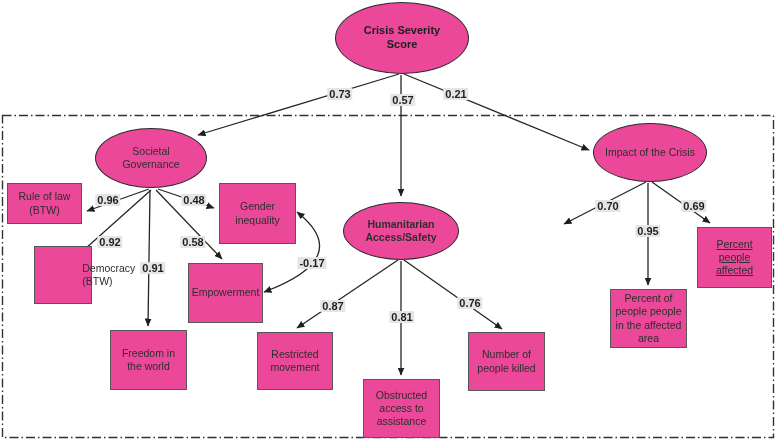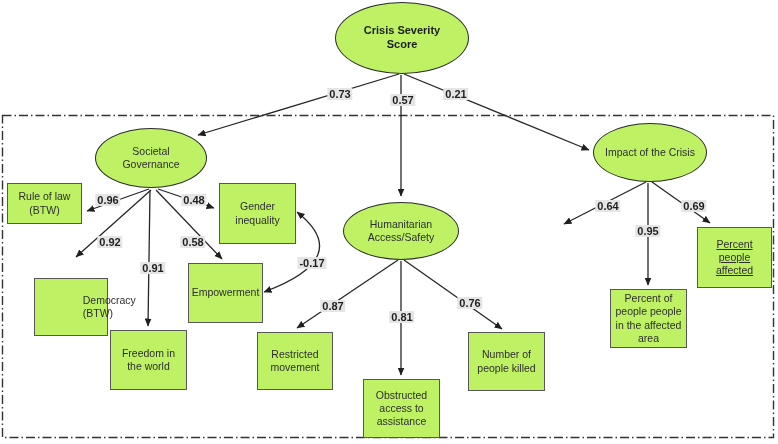--- a/index.html
+++ b/index.html
@@ -15,21 +15,21 @@
   .node {
     position: absolute;
     display: flex;
     align-items: center;
     justify-content: center;
     text-align: center;
     color: #2e2e2e;
     font-size: 10.5px;
     line-height: 1.24;
     box-sizing: border-box;
-    background: #bef264;
+    background: #ec4899;
   }
   .node > span { display: block; width: 94%; }
   .ellipse { border: 1.4px solid #2b2b2b; border-radius: 50%; }
   .ellipse > span { width: 82%; }
   .box { border: 1.4px solid #575757; }
   .title-node { font-weight: bold; font-size: 11px; color: #1d1d1d; }
   .coef {
     position: absolute;
     transform: translate(-50%, -50%);
     font-weight: bold;
@@ -77,31 +77,31 @@
     <line x1="648" y1="183" x2="648" y2="285" stroke="#262626" stroke-width="1.3" marker-end="url(#arrowE)"></line>
     <line x1="652" y1="182" x2="710" y2="223" stroke="#262626" stroke-width="1.3" marker-end="url(#arrowE)"></line>
   </svg>
 
   <div class="node ellipse title-node" style="left:335px;top:2px;width:134px;height:72px;">
     <span>Crisis Severity Score</span>
   </div>
   <div class="node ellipse" style="left:95px;top:128px;width:112px;height:60px;">
     <span>Societal Governance</span>
   </div>
-  <div class="node ellipse" style="left:343px;top:202px;width:116px;height:58px;">
+  <div class="node ellipse" style="left:343px;top:202px;width:116px;height:58px;font-weight:bold;">
     <span>Humanitarian Access/Safety</span>
   </div>
   <div class="node ellipse" style="left:593px;top:123px;width:114px;height:59px;">
     <span>Impact of the Crisis</span>
   </div>
 
   <div class="node box" style="left:7px;top:183px;width:75px;height:41px;">
     <span>Rule of law (BTW)</span>
   </div>
-  <div class="node box" style="left:34px;top:278px;width:74px;height:58px;padding-left:47px;">
+  <div class="node box" style="left:34px;top:246px;width:58px;height:58px;padding-left:47px;">
     <span>Democracy (BTW)</span>
   </div>
   <div class="node box" style="left:110px;top:330px;width:77px;height:60px;">
     <span>Freedom in the world</span>
   </div>
   <div class="node box" style="left:219px;top:183px;width:77px;height:61px;">
     <span>Gender inequality</span>
   </div>
   <div class="node box" style="left:188px;top:263px;width:75px;height:60px;">
     <span>Empowerment</span>
@@ -130,17 +130,17 @@
   <div class="coef" style="left:194px;top:200px;">0.48</div>
   <div class="coef" style="left:110px;top:242px;">0.92</div>
   <div class="coef" style="left:193px;top:242px;">0.58</div>
   <div class="coef" style="left:153px;top:268px;">0.91</div>
   <div class="coef" style="left:312px;top:263px;">-0.17</div>
 
   <div class="coef" style="left:333px;top:306px;">0.87</div>
   <div class="coef" style="left:402px;top:317px;">0.81</div>
   <div class="coef" style="left:470px;top:303px;">0.76</div>
 
-  <div class="coef" style="left:608px;top:206px;">0.64</div>
+  <div class="coef" style="left:608px;top:206px;">0.70</div>
   <div class="coef" style="left:648px;top:231px;">0.95</div>
   <div class="coef" style="left:694px;top:206px;">0.69</div>
 
 </div>
 
 </body></html>

